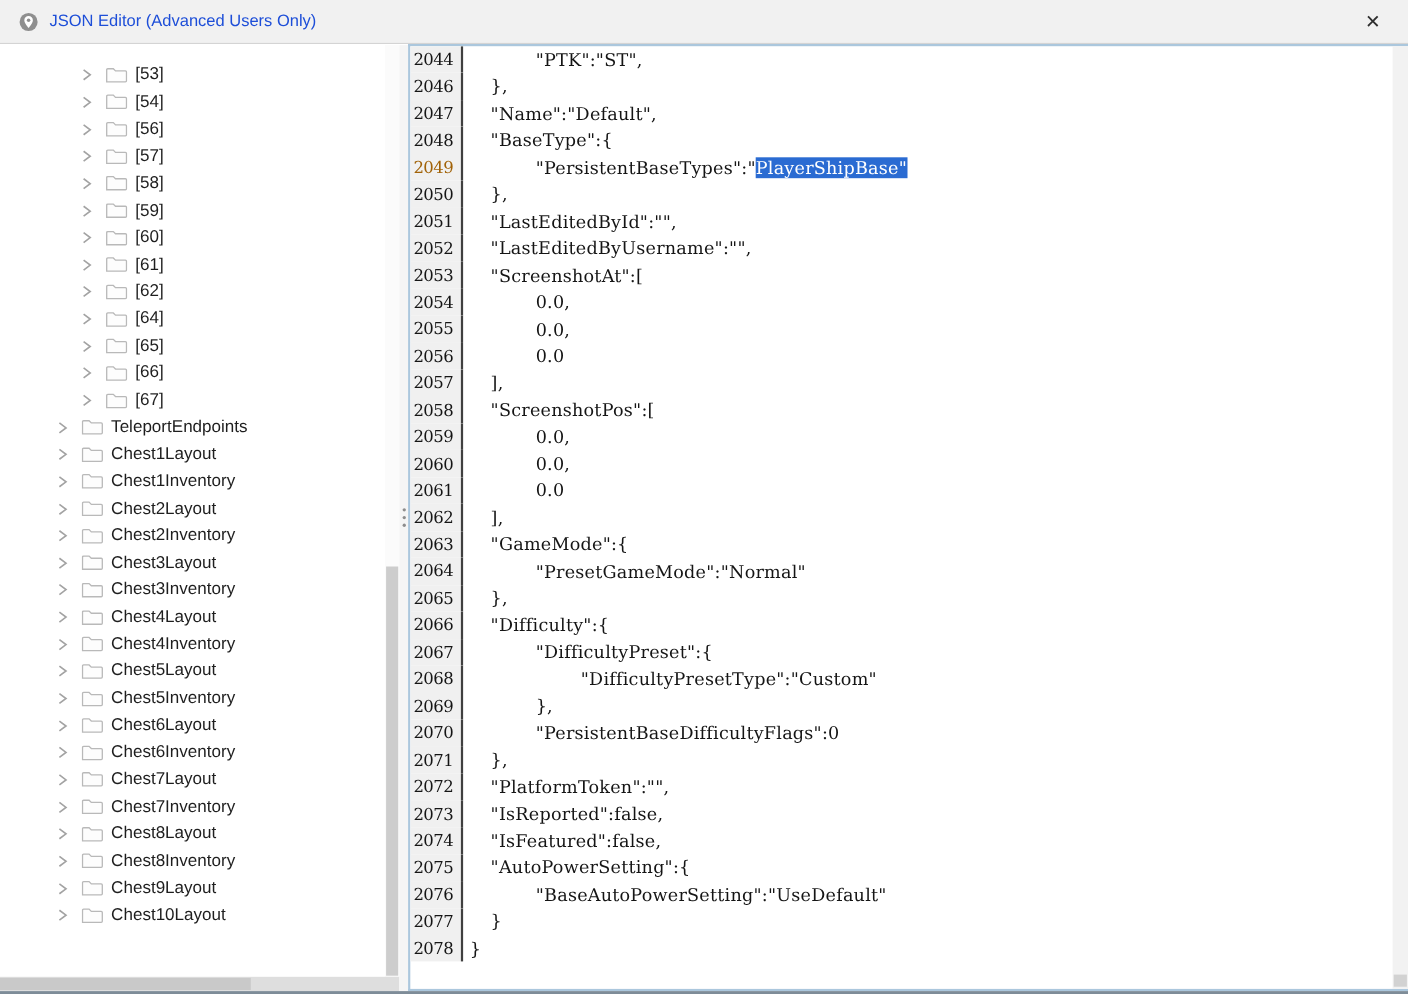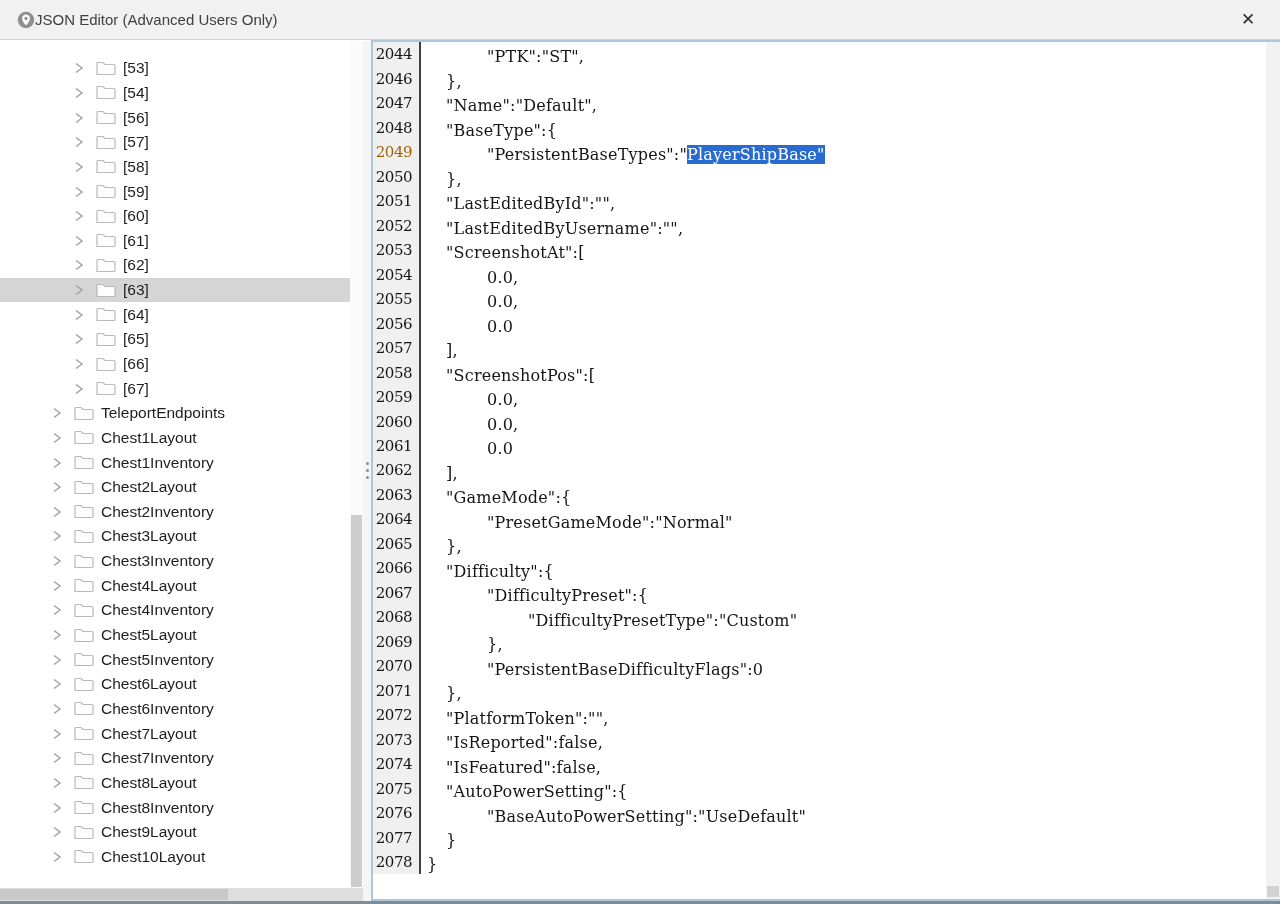--- a/index.html
+++ b/index.html
@@ -6,21 +6,21 @@
   body{
     width:1280px;height:904px;overflow:hidden;position:relative;
     background:#ffffff;font-family:"Liberation Sans",sans-serif;
   }
   
   .titlebar{
     position:absolute;left:0;top:0;width:1280px;height:40px;background:#f1f1f1;
     border-bottom:1px solid #d4d4d4;box-sizing:border-box;display:flex;align-items:center;
   }
   .app-icon{margin-left:17px;width:18px;height:18px;display:flex}
-  .title{font-size:15px;color:#404040}
+  .title{margin-left:10px;font-size:15px;color:#1d4ed8}
   .close-btn{
     position:absolute;right:12px;top:0;width:40px;height:39px;display:flex;
     align-items:center;justify-content:center;font-size:17px;color:#2e2e2e;cursor:default;
   }
   
   .tree{
     position:absolute;left:0;top:41px;width:350px;height:847px;overflow:hidden;
     padding-top:3px;box-sizing:border-box;background:#fff;margin-top:12px;
   }
   .tree-row{height:24.65px;display:flex;align-items:center;font-size:15.5px;color:#1e1e1e;white-space:nowrap}
@@ -35,21 +35,21 @@
   .tree-hsb .thumb{position:absolute;left:0;top:1px;width:228px;height:11px;background:#c9c9c9}
   
   .splitter{position:absolute;left:363px;top:41px;width:8px;height:860px;background:#f5f5f5}
   .grip{position:absolute;left:366px;top:462px;display:flex;flex-direction:column;gap:4px}
   .grip i{width:3px;height:3px;background:#8d8d8d;border-radius:50%}
   
   .editor{
     position:absolute;left:371px;top:40px;width:909px;height:861px;box-sizing:border-box;
     border:2px solid #abc7dd;border-right:none;background:#fff;overflow:hidden;
   }
-  .code-row{display:flex;height:24.49px;align-items:flex-end}
+  .code-row{display:flex;height:24.49px;align-items:center}
   .ln{
     width:39px;flex:none;height:100%;background:#f0f0f0;border-right:2px solid #404040;
     display:flex;align-items:center;justify-content:flex-end;padding-right:7px;
     font-family:"DejaVu Serif",serif;font-size:15px;color:#151515;letter-spacing:-0.5px;
   }
   .ln.red{color:#a16207}
   .ct{
     font-family:"DejaVu Serif",serif;font-size:16px;color:#151515;
     white-space:pre;letter-spacing:0.2px;
   }
@@ -184,33 +184,20 @@
           <polyline points="2,2.5 8,7 2,11.5" fill="none" stroke="#a3a3a3" stroke-width="1.5"></polyline>
         </svg>
       </span>
       <span class="folder">
         <svg width="20" height="15" viewBox="0 0 20 15">
           <path d="M1 13.5 V2.5 Q1 1.5 2 1.5 H7 L9 3.5 H18 Q19 3.5 19 4.5 V12.5 Q19 13.5 18 13.5 Z" fill="#fdfdfd" stroke="#b9b9b9" stroke-width="1.2"></path>
         </svg>
       </span>
       <span class="tree-label">[62]</span>
     </div>
-    <div class="tree-row lvl1 selected">
-      <span class="chev">
-        <svg width="10" height="14" viewBox="0 0 10 14">
-          <polyline points="2,2.5 8,7 2,11.5" fill="none" stroke="#a3a3a3" stroke-width="1.5"></polyline>
-        </svg>
-      </span>
-      <span class="folder">
-        <svg width="20" height="15" viewBox="0 0 20 15">
-          <path d="M1 13.5 V2.5 Q1 1.5 2 1.5 H7 L9 3.5 H18 Q19 3.5 19 4.5 V12.5 Q19 13.5 18 13.5 Z" fill="#fdfdfd" stroke="#b9b9b9" stroke-width="1.2"></path>
-        </svg>
-      </span>
-      <span class="tree-label">[63]</span>
-    </div>
     <div class="tree-row lvl1">
       <span class="chev">
         <svg width="10" height="14" viewBox="0 0 10 14">
           <polyline points="2,2.5 8,7 2,11.5" fill="none" stroke="#a3a3a3" stroke-width="1.5"></polyline>
         </svg>
       </span>
       <span class="folder">
         <svg width="20" height="15" viewBox="0 0 20 15">
           <path d="M1 13.5 V2.5 Q1 1.5 2 1.5 H7 L9 3.5 H18 Q19 3.5 19 4.5 V12.5 Q19 13.5 18 13.5 Z" fill="#fdfdfd" stroke="#b9b9b9" stroke-width="1.2"></path>
         </svg>

